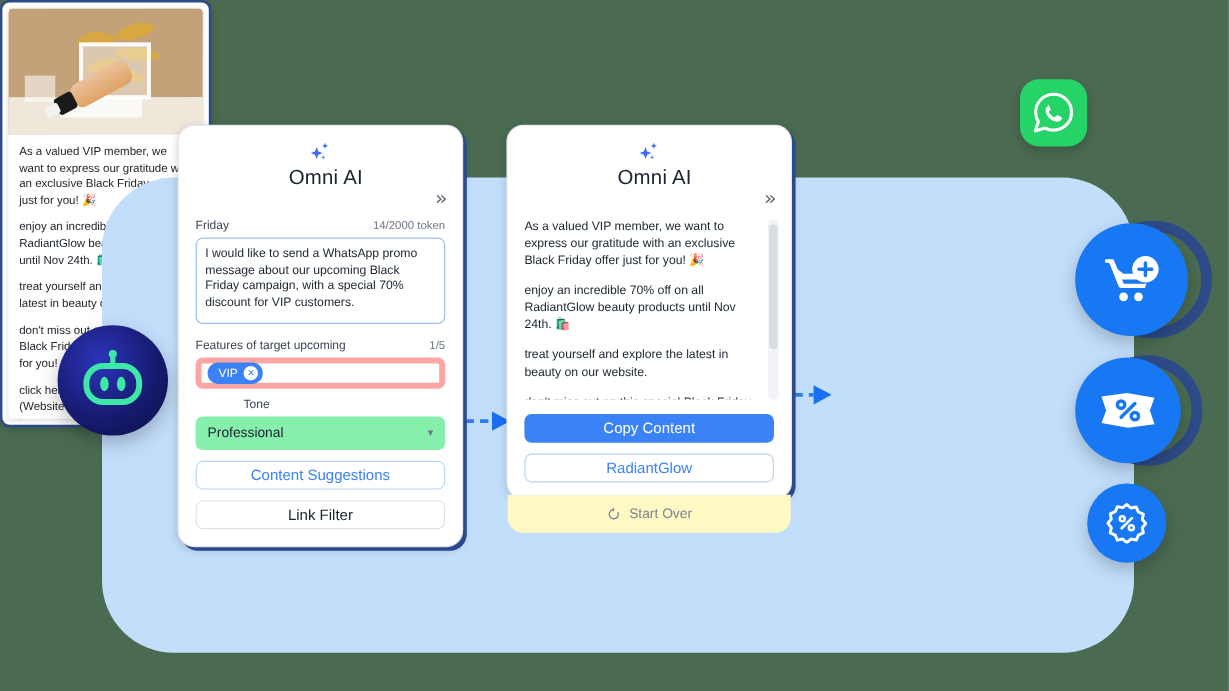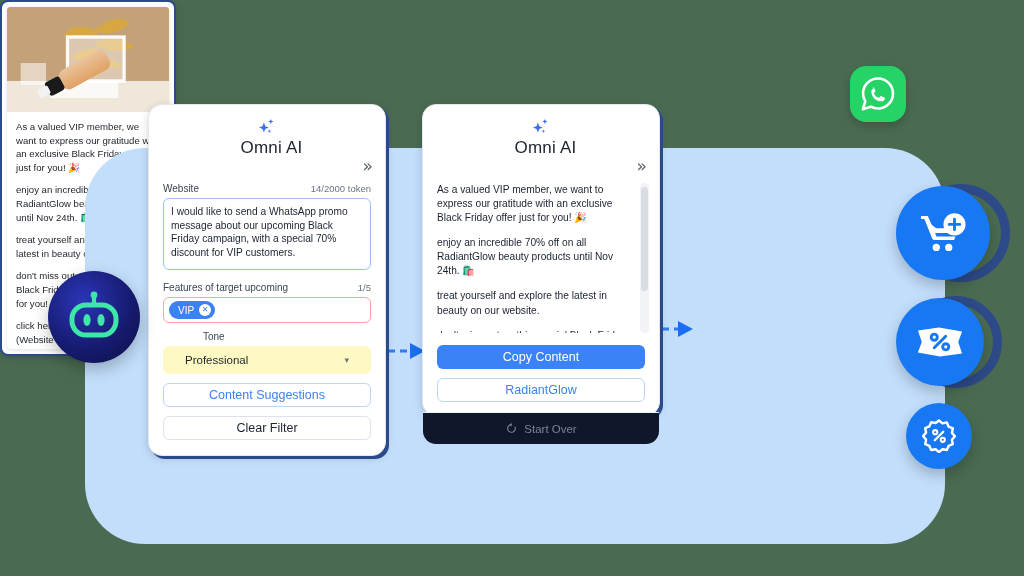--- a/index.html
+++ b/index.html
@@ -56,40 +56,40 @@
   .prompt-box {
     width: 100%; height: 72px;
     border: 1px solid #9cc0f0; border-radius: 6px;
     background: #fff; padding: 6px 7px;
     font-size: 10.2px; line-height: 1.33; color: #1b2330;
     resize: none; font-family: "Liberation Sans", sans-serif;
     overflow: hidden;
   }
   .tag-box {
     width: 100%; height: 26px;
-    border: 1px solid #fca5a5; border-radius: 6px;
+    border: 5px solid #fca5a5; border-radius: 6px;
     background: #fff; display: flex; align-items: center; padding: 0 5px;
     margin-bottom: 8px;
   }
   .tag {
     background: #3b82f6; color: #fff; border-radius: 11px;
     height: 18px; display: inline-flex; align-items: center;
     padding: 0 4px 0 9px; font-size: 10px; gap: 5px;
   }
   .tag-x {
     width: 12px; height: 12px; border-radius: 50%;
     background: #fff; color: #3b82f6;
     display: inline-flex; align-items: center; justify-content: center;
     font-size: 8px; line-height: 1; font-family: "DejaVu Sans", sans-serif;
   }
   .lab-plain { font-size: 10px; color: #3b4453; margin-bottom: 4px; margin-left: 40px; }
   .select {
-    width: 100%; height: 28px; background: #fef9c3;
+    width: 100%; height: 28px; background: #86efac;
     border: none; border-radius: 6px;
-    display: flex; align-items: center; padding: 0 22px;
+    display: flex; align-items: center; padding: 0 10px;
     font-size: 11.5px; color: #1b2330;
   }
   .select .caret {
     margin-left: auto; color: #6c7583; font-size: 9px;
     font-family: "DejaVu Sans", sans-serif;
   }
   .btn {
     width: 100%; height: 24px; border-radius: 6px;
     display: flex; align-items: center; justify-content: center;
     font-size: 12.5px; margin-top: 9px; cursor: pointer;
@@ -111,21 +111,21 @@
     height: 150px; position: relative;
   }
   .sbar i {
     position: absolute; left: 1px; top: 4px; width: 7px; height: 104px;
     background: #d8dce3; border-radius: 4px; display: block;
   }
   #card-mid .acts { padding: 8px 14px 0 14px; }
   .startover {
     border-top: 1px solid #eef1f5; margin-top: 10px;
     height: 32px; display: flex; align-items: center; justify-content: center;
-    gap: 6px; font-size: 11.5px; color: #7b8494; background: #0f172a;
+    gap: 6px; font-size: 11.5px; color: #7b8494; background: #fef9c3;
     border-radius: 0 0 13px 13px;
   }
 
   
   #card-wa {
     left: 693px; top: 104px; width: 176px; height: 356px;
     border: 2px solid #2b4a8b; border-radius: 8px;
     background: #ffffff; padding: 5px;
     box-shadow: 0 2px 8px rgba(0,0,0,.16);
   }
@@ -215,21 +215,21 @@
         <path d="M14.6 14.4 L15.2 15.9 L16.7 16.5 L15.2 17.1 L14.6 18.6 L14 17.1 L12.5 16.5 L14 15.9 Z" fill="#5b8bf5"></path>
       </svg>
     </span>
     <span class="card-title">Omni AI</span>
     <span class="chev">»</span>
   </div>
 
   <div class="body">
 
     <div class="row-lab">
-      <span>Website</span>
+      <span>Friday</span>
       <span class="cnt">14/2000 token</span>
     </div>
 
     <textarea class="prompt-box" placeholder="Describe what you want to generate" style="">I would like to send a WhatsApp promo message about our upcoming Black Friday campaign, with a special 70% discount for VIP customers.</textarea>
 
     <div class="row-lab" style="margin-top:8px;">
       <span>Features of target upcoming</span>
       <span class="cnt">1/5</span>
     </div>
 
@@ -241,21 +241,21 @@
     </div>
 
     <div class="lab-plain">Tone</div>
 
     <div class="select">
       <span>Professional</span>
       <span class="caret">▾</span>
     </div>
 
     <div class="btn btn-outline-blue">Content Suggestions</div>
-    <div class="btn btn-outline-dark">Clear Filter</div>
+    <div class="btn btn-outline-dark">Link Filter</div>
   </div>
 </div>
 
 <div class="card" id="card-mid">
 
   <div class="card-head">
     <span class="spark">
       <svg viewBox="0 0 24 24" width="22" height="22">
         <path d="M8.6 7.2 L10.1 11.1 L14 12.6 L10.1 14.1 L8.6 18 L7.1 14.1 L3.2 12.6 L7.1 11.1 Z" fill="#3b6ef0"></path>
         <path d="M16.2 3.2 L17 5.3 L19.1 6.1 L17 6.9 L16.2 9 L15.4 6.9 L13.3 6.1 L15.4 5.3 Z" fill="#3b6ef0"></path>

